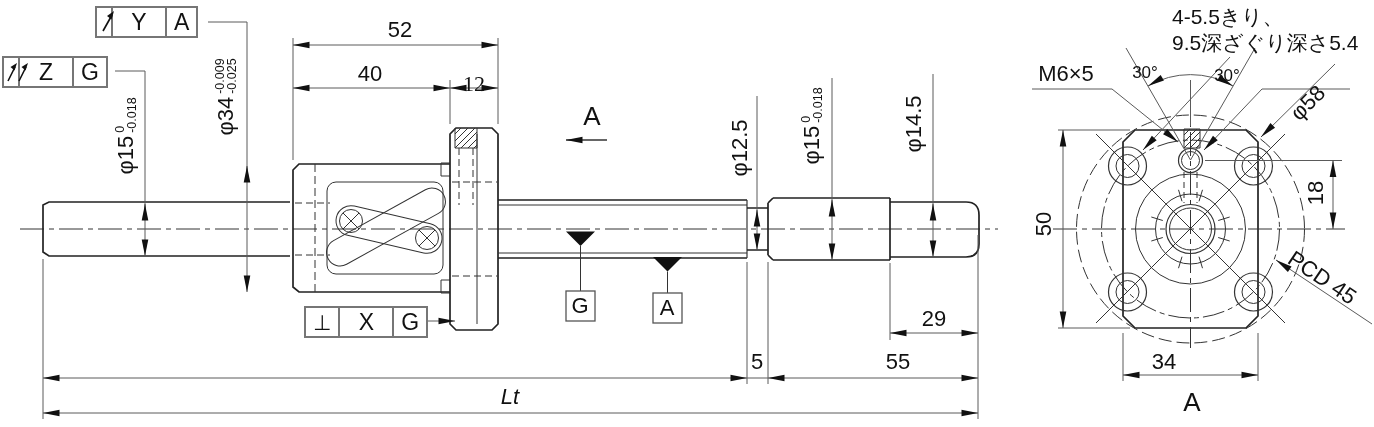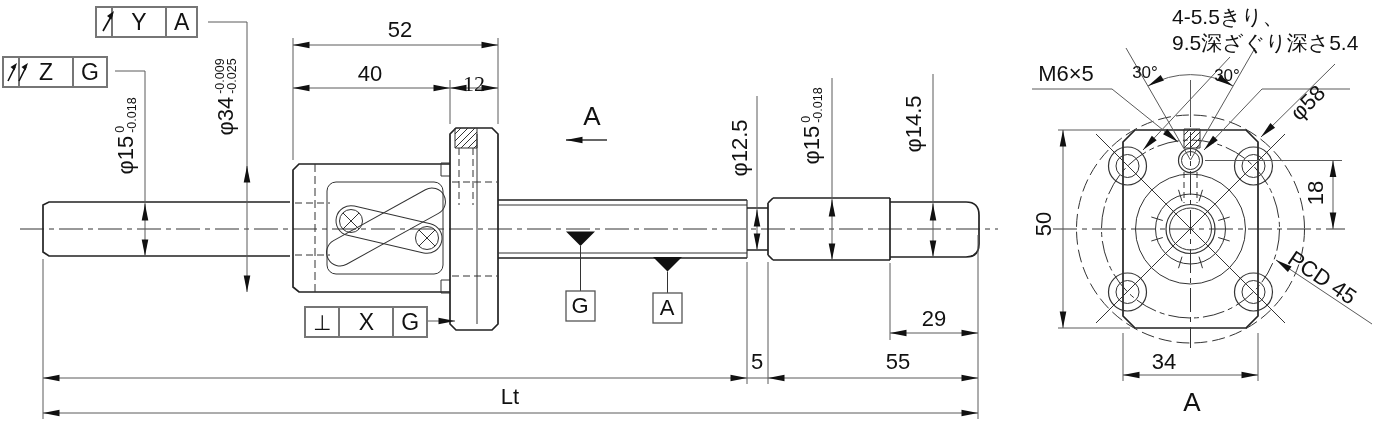--- a/index.html
+++ b/index.html
@@ -211,21 +211,21 @@
 </span>
 <span class="lbl rot90" style="left:914px;top:124px;">φ14.5</span>
 
 <span class="lbl big" style="left:592px;top:116px;">A</span>
 <span class="lbl" style="left:580px;top:306px;">G</span>
 <span class="lbl" style="left:667px;top:308px;">A</span>
 
 <span class="lbl" style="left:934px;top:319px;">29</span>
 <span class="lbl" style="left:757px;top:362px;">5</span>
 <span class="lbl" style="left:898px;top:362px;">55</span>
-<span class="lbl" style="left:510px;top:397px;">Lt</span>
+<span class="lbl" style="left:510px;top:397px;font-style:italic;">Lt</span>
 
 <div class="note" style="left:1172px;top:4px;">
   <div>4-5.5きり、</div>
   <div>9.5深ざぐり深さ5.4</div>
 </div>
 <span class="lbl" style="left:1066px;top:74px;">M6×5</span>
 <span class="lbl small" style="left:1145px;top:73px;">30°</span>
 <span class="lbl small" style="left:1227px;top:76px;">30°</span>
 <span class="lbl rotm45" style="left:1308px;top:103px;">φ58</span>
 <span class="lbl rot90" style="left:1044px;top:224px;">50</span>

